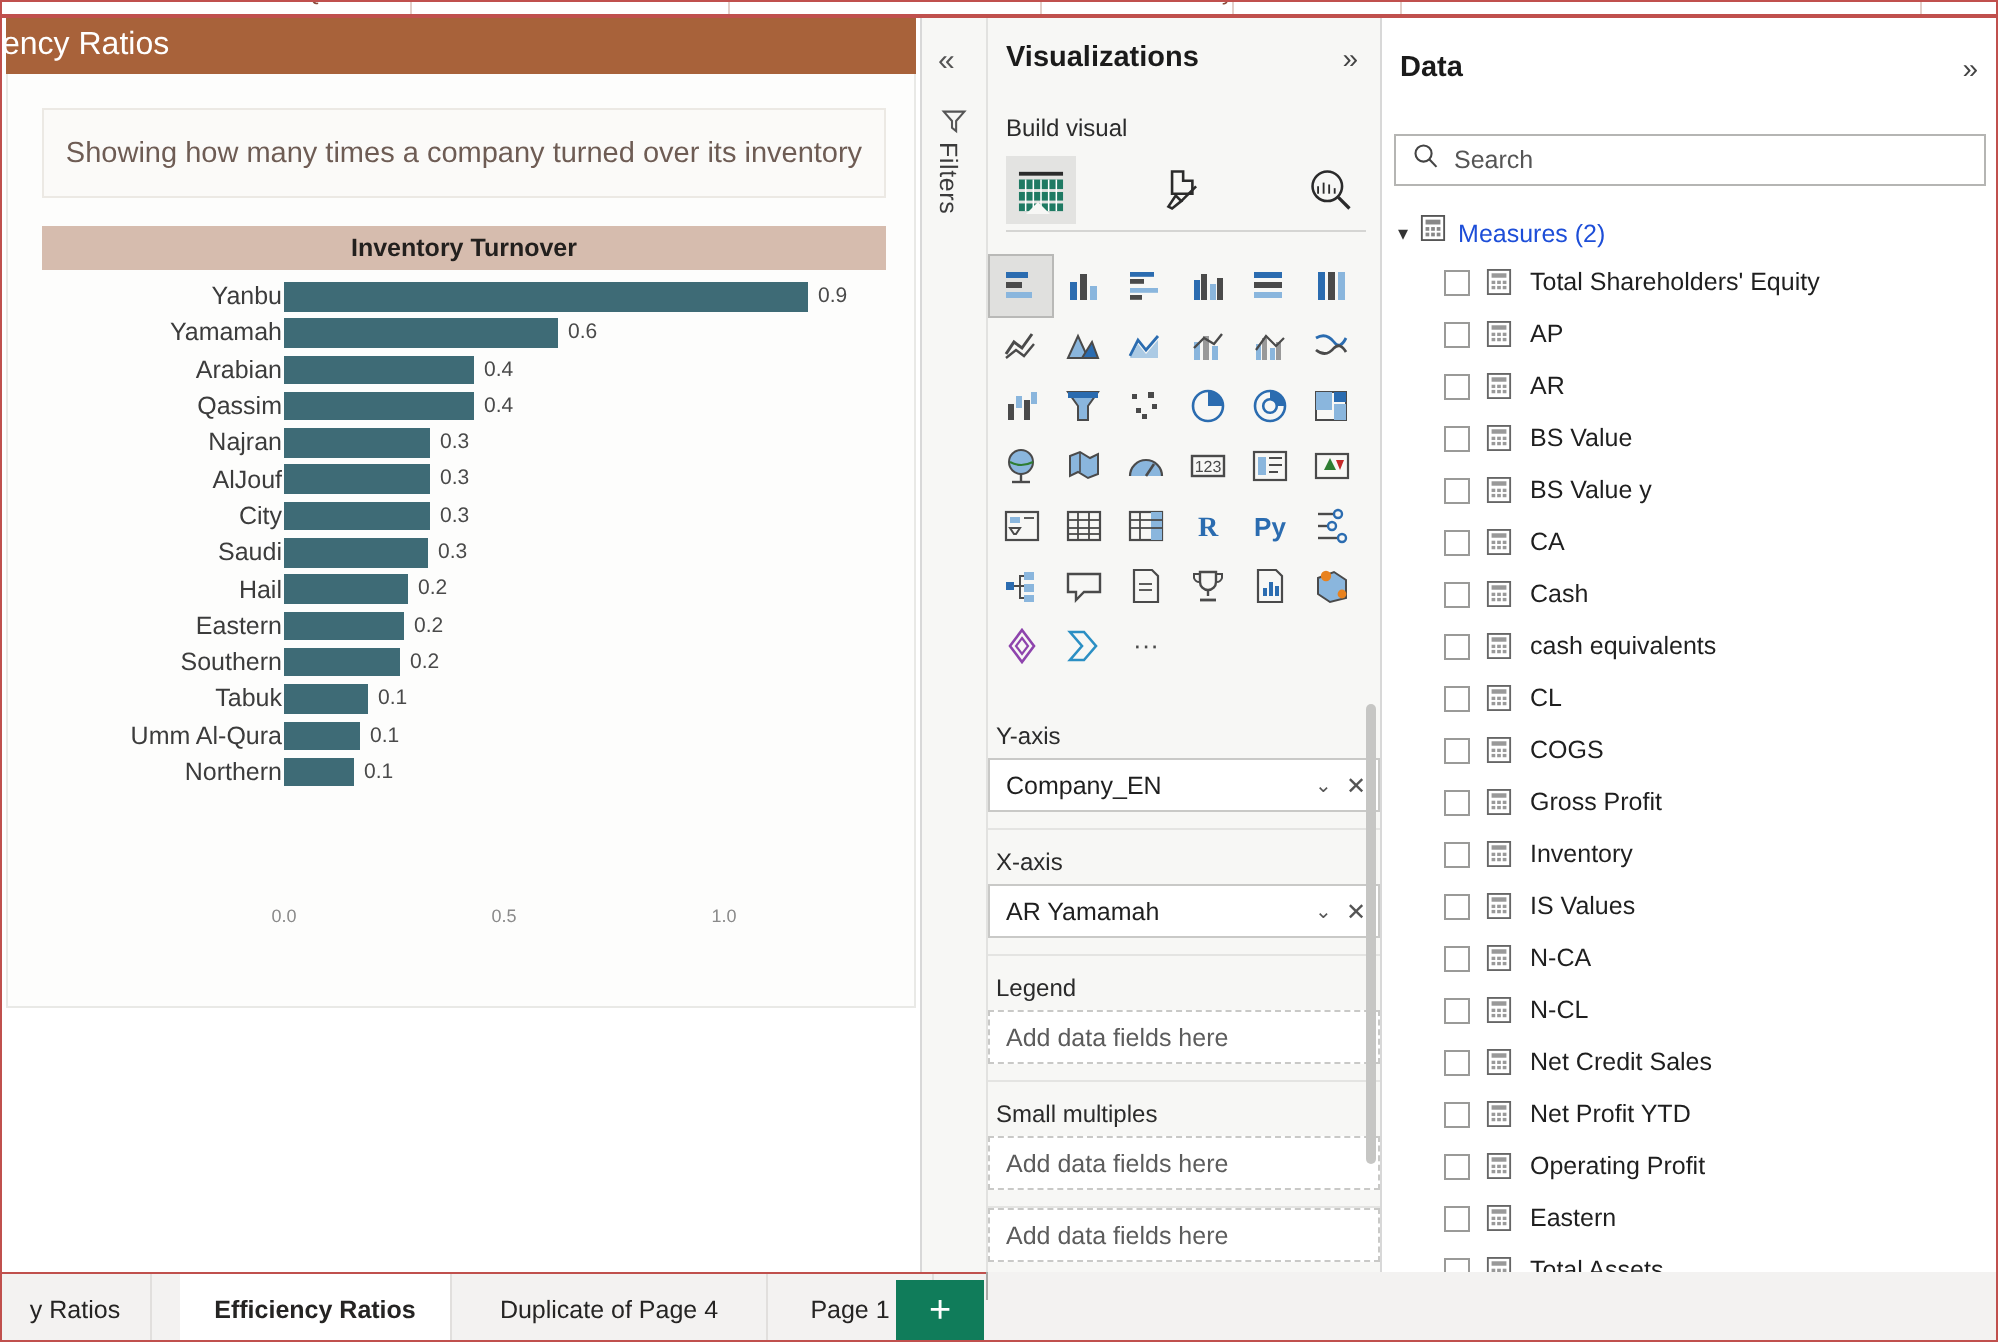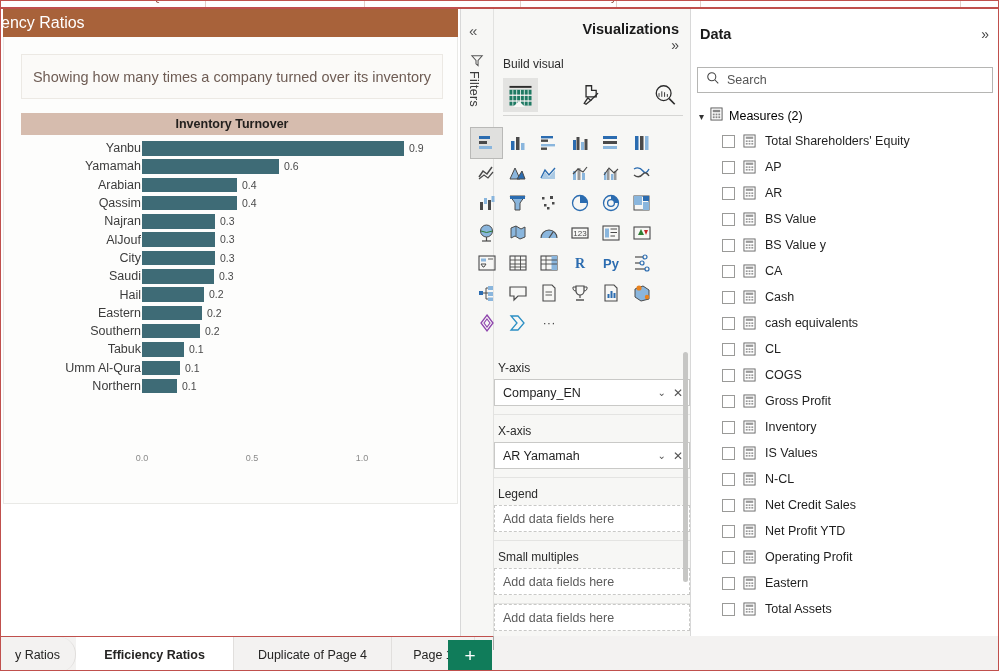--- a/index.html
+++ b/index.html
@@ -101,23 +101,22 @@
     background: #f7f7f5; border-right: 1px solid #e2e2e0;
   }
   #filters-collapse { position: absolute; left: 8px; top: 13px; font-size: 15px; color: #555; cursor: pointer; }
   #filters-funnel { position: absolute; left: 9px; top: 44px; }
   #filters-label {
     position: absolute; left: 6px; top: 62px; font-size: 12.5px; color: #3b3b3b;
     writing-mode: vertical-rl; letter-spacing: .3px;
   }
   #viz-header {
     position: absolute; left: 33px; top: 12px; width: 197px; height: 26px;
-    display: flex; align-items: flex-end; justify-content: space-between;
+    display: flex; align-items: flex-start; justify-content: space-between;
     padding: 0 12px 0 9px;
-    flex-direction: column;
   }
   #viz-title { font-size: 14.5px; font-weight: bold; color: #1b1b1b; }
   #viz-expand { font-size: 14px; color: #444; cursor: pointer; }
   #build-visual-label {
     position: absolute; left: 42px; top: 48px; font-size: 12px; color: #2b2b2b;
   }
   #viz-tabs {
     position: absolute; left: 42px; top: 66px; width: 180px; height: 40px;
     display: flex; align-items: center; gap: 37px;
   }
@@ -129,21 +128,21 @@
   #viz-tabs-underline {
     position: absolute; left: 42px; top: 106px; width: 180px; height: 1px; background: #d5d5d3;
   }
   #viz-tab-caret {
     position: absolute; left: 513px; top: 101px; width: 0; height: 0;
     border-left: 6px solid transparent; border-right: 6px solid transparent;
     border-bottom: 6px solid #f7f7f5; z-index: 3;
   }
 
   #viz-gallery {
-    position: absolute; left: 471px; top: 128px; width: 186px; height: 215px;
+    position: absolute; left: 495px; top: 128px; width: 186px; height: 215px;
     display: grid; grid-template-columns: repeat(6, 31px); gap: 0px 0px;
     align-content: start;
   }
   .gicon {
     width: 31px; height: 30px; display: flex; align-items: center; justify-content: center;
     cursor: pointer;
   }
   .gicon.sel { background: #e0e0de; outline: 1px solid #b9b9b7; }
 
   
@@ -187,21 +186,21 @@
     position: absolute; left: 6px; top: 58px; width: 296px; height: 26px;
     background: #ffffff; border: 1px solid #b5b5b3;
     display: flex; align-items: center; padding-left: 8px;
   }
   #search-placeholder { font-size: 12.5px; color: #555; margin-left: 7px; }
   #measures-group {
     position: absolute; left: 8px; top: 98px; width: 292px;
     display: flex; align-items: center; gap: 6px;
   }
   #measures-group .caret { font-size: 10px; color: #333; cursor: pointer; }
-  #measures-label { font-size: 12.5px; color: #000000; }
+  #measures-label { font-size: 12.5px; color: #1d4ed8; }
   #field-list { position: absolute; left: 0; top: 119px; width: 308px; height: 517px; }
   .field-row {
     height: 26px; display: flex; align-items: center; padding-left: 31px; cursor: pointer;
   }
   .field-check {
     width: 13px; height: 13px; border: 1px solid #9a9a98; background: #fff;
     flex: none; margin-right: 8px;
   }
   .field-name { font-size: 12.5px; color: #1f1f1f; white-space: nowrap; }
 
@@ -1022,20 +1021,38 @@
             <g fill="#999">
               <rect x="3" y="6.8" width="2" height="1.8"></rect>
               <rect x="6" y="6.8" width="2" height="1.8"></rect>
               <rect x="9" y="6.8" width="2" height="1.8"></rect>
               <rect x="3" y="9.6" width="2" height="1.8"></rect>
               <rect x="6" y="9.6" width="2" height="1.8"></rect>
               <rect x="9" y="9.6" width="2" height="1.8"></rect>
             </g>
           </svg>
         </span>
+        <span class="field-name">N-CA</span>
+      </div>
+      <div class="field-row">
+        <span class="field-check"></span>
+        <span style="margin-right: 9px; display: flex;">
+          <svg width="13" height="14" viewBox="0 0 14 15">
+            <rect x="1" y="1" width="12" height="13" fill="none" stroke="#666" stroke-width="1"></rect>
+            <rect x="3" y="2.8" width="8" height="2.4" fill="#999"></rect>
+            <g fill="#999">
+              <rect x="3" y="6.8" width="2" height="1.8"></rect>
+              <rect x="6" y="6.8" width="2" height="1.8"></rect>
+              <rect x="9" y="6.8" width="2" height="1.8"></rect>
+              <rect x="3" y="9.6" width="2" height="1.8"></rect>
+              <rect x="6" y="9.6" width="2" height="1.8"></rect>
+              <rect x="9" y="9.6" width="2" height="1.8"></rect>
+            </g>
+          </svg>
+        </span>
         <span class="field-name">N-CL</span>
       </div>
       <div class="field-row">
         <span class="field-check"></span>
         <span style="margin-right: 9px; display: flex;">
           <svg width="13" height="14" viewBox="0 0 14 15">
             <rect x="1" y="1" width="12" height="13" fill="none" stroke="#666" stroke-width="1"></rect>
             <rect x="3" y="2.8" width="8" height="2.4" fill="#999"></rect>
             <g fill="#999">
               <rect x="3" y="6.8" width="2" height="1.8"></rect>
@@ -1120,22 +1137,22 @@
           </svg>
         </span>
         <span class="field-name">Total Assets</span>
       </div>
     </div>
 
 </div>
 
 <div id="tabbar">
   <div id="tabbar-inner">
-      <div class="ptab" style="width: 76px; border-radius: 17px;">y Ratios</div>
-      <div class="ptab active" style="width: 158px;">Efficiency Ratios</div>
+      <div class="ptab" style="width: 76px;">y Ratios</div>
+      <div class="ptab active" style="width: 136px; margin-left: 14px;">Efficiency Ratios</div>
       <div class="ptab" style="width: 158px;">Duplicate of Page 4</div>
       <div class="ptab" style="width: 83px;">Page 1</div>
     </div>
 </div>
 <div id="tabbar-right"></div>
 <div id="add-page-btn">+</div>
 <div id="tabbar-handle"></div>
 
 <div id="outer-frame"></div>
 

